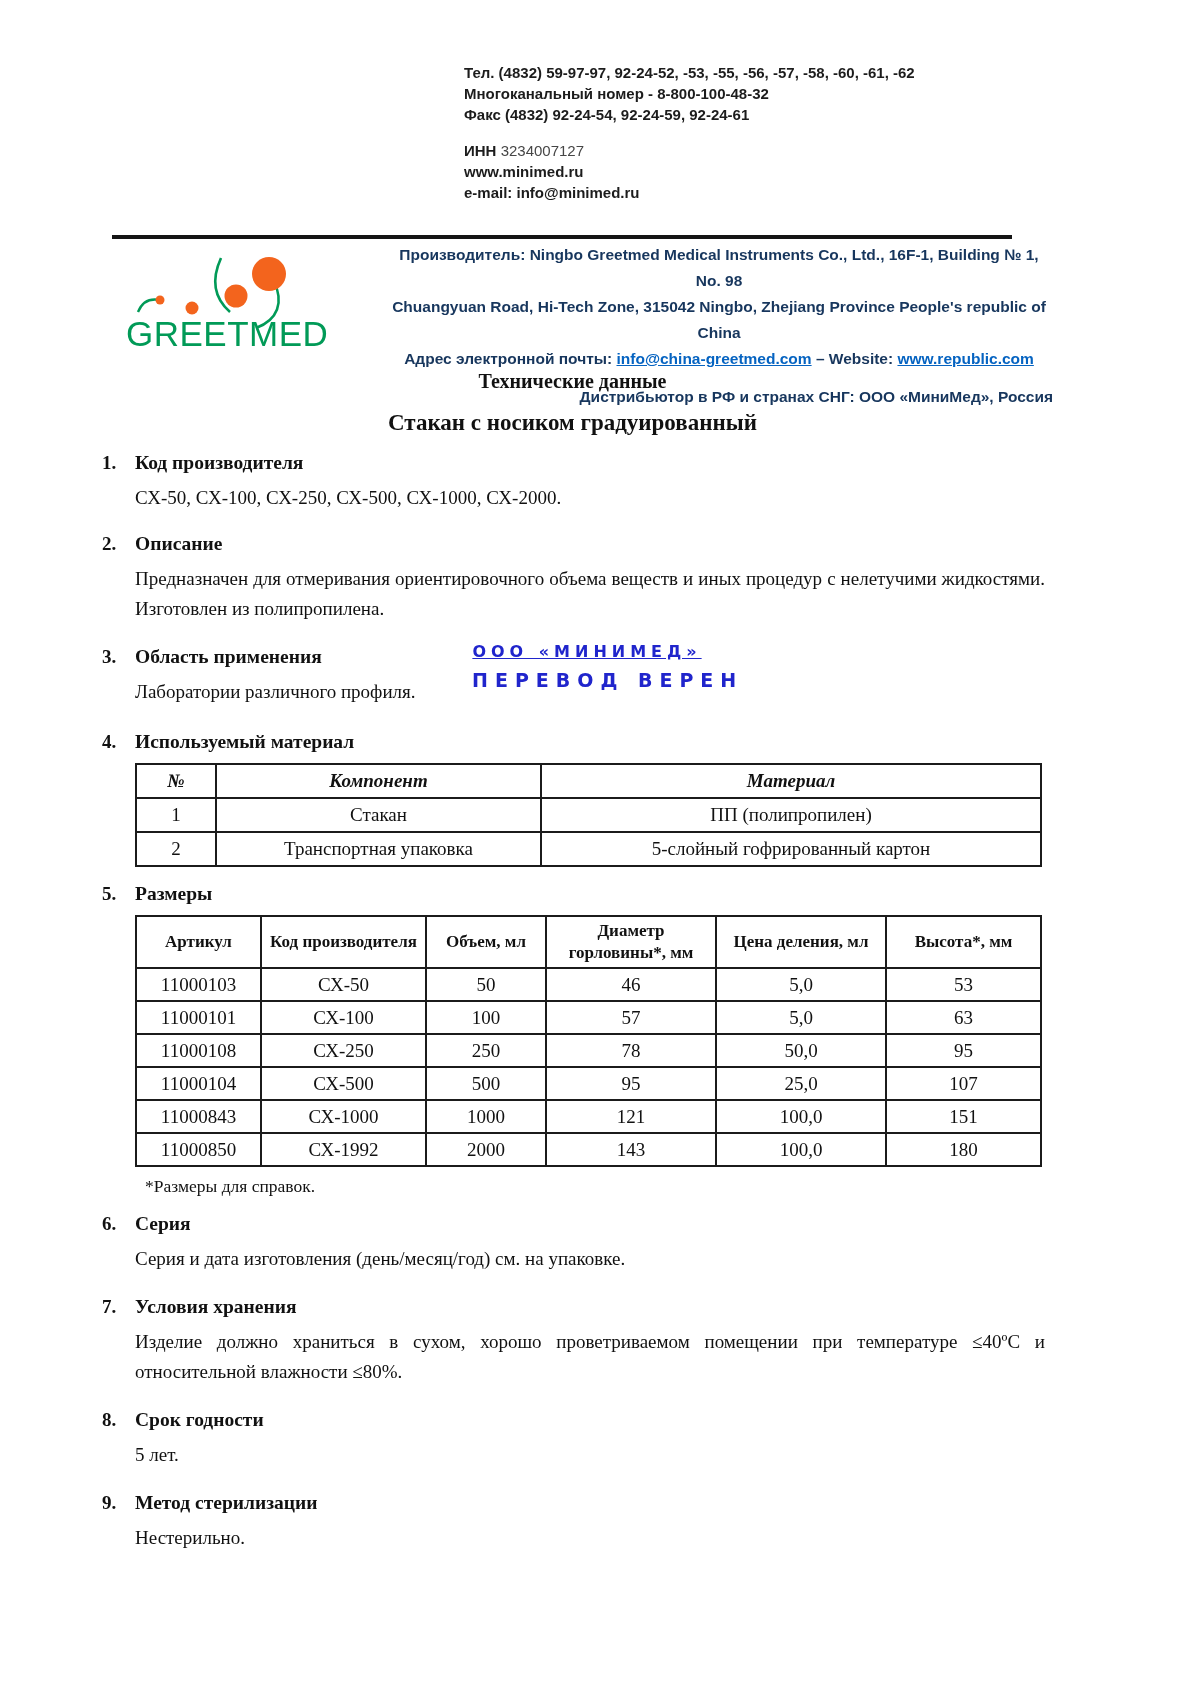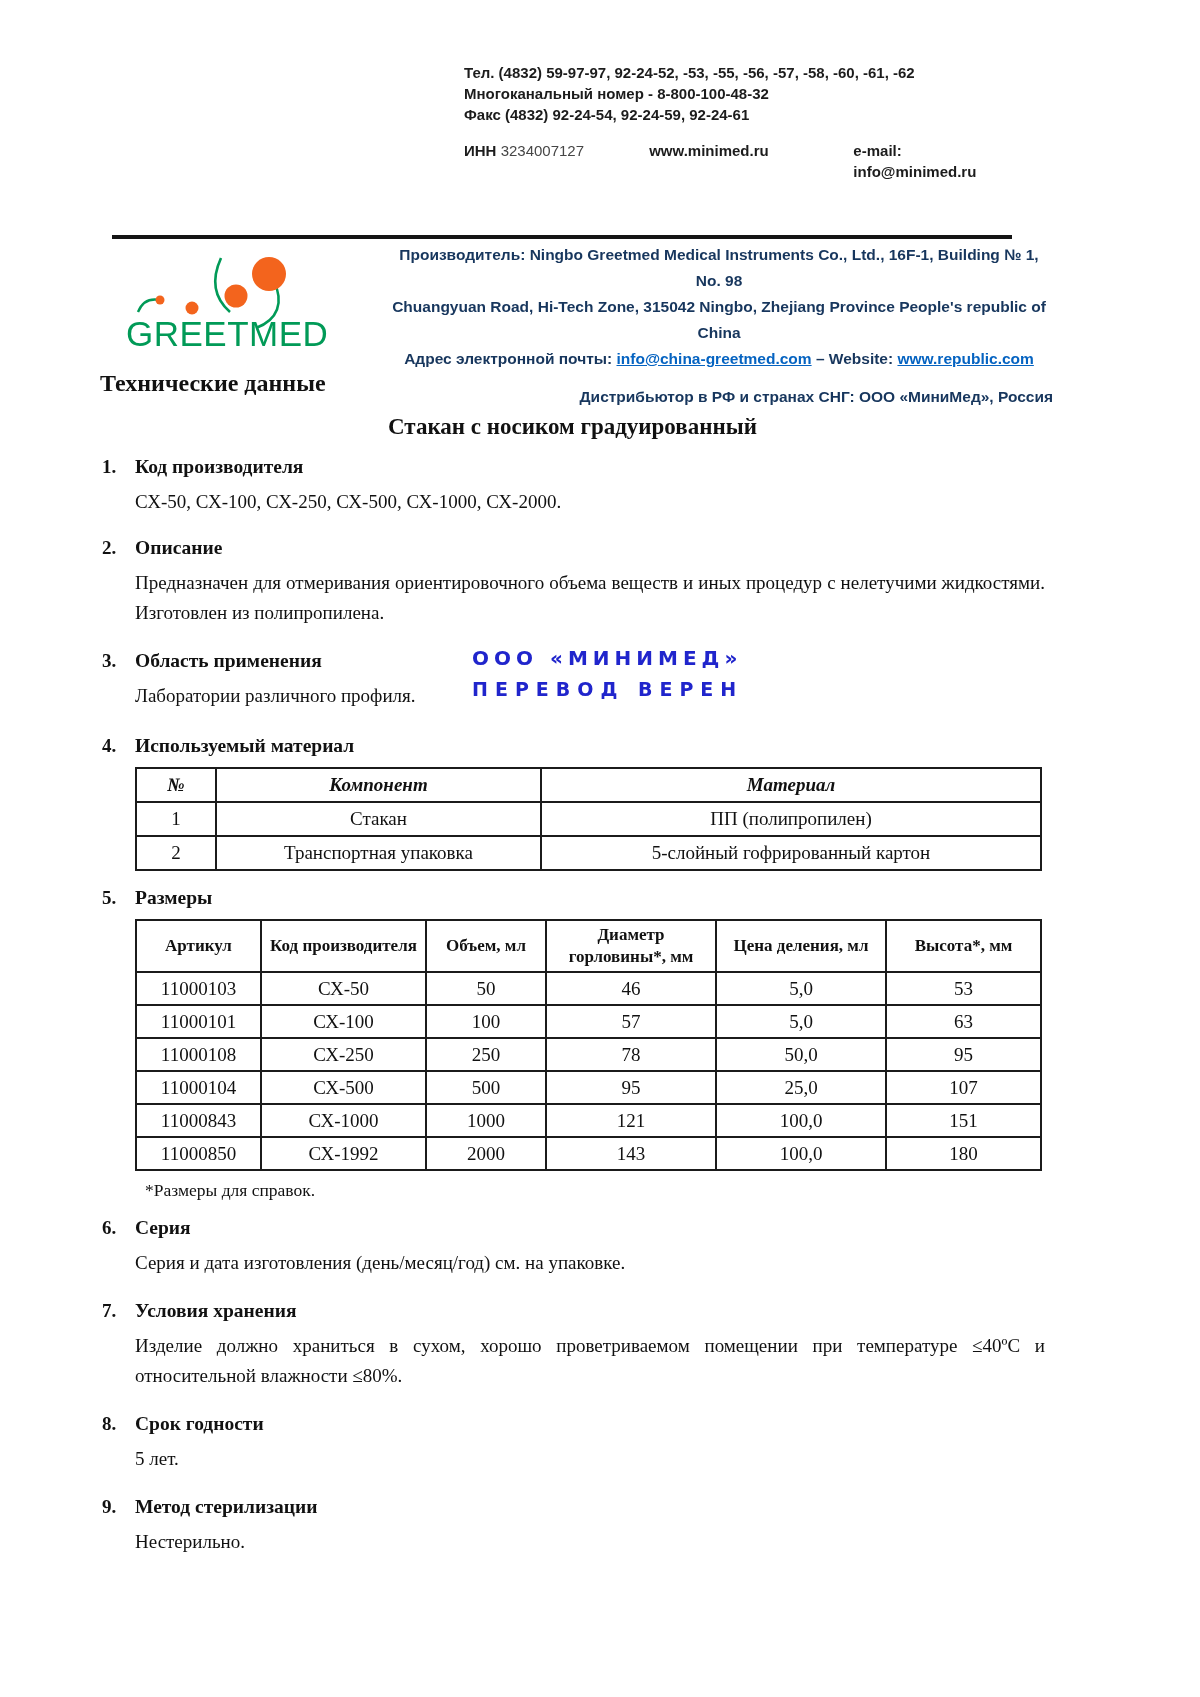--- a/index.html
+++ b/index.html
@@ -11,50 +11,50 @@
   .mm-emblem{display:block;margin:0 auto;width:168px;height:104px;}
   .mm-word{font-family:"DejaVu Sans",sans-serif;font-weight:800;font-size:49px;line-height:1;
            letter-spacing:1px;transform:scaleY(1.04);white-space:nowrap;}
   .mm-reg{font-size:17px;vertical-align:28px;font-weight:700;}
   .mm-tagline{font-family:"DejaVu Sans",sans-serif;font-weight:700;font-size:14px;letter-spacing:3px;
               margin-top:8px;white-space:nowrap;}
 
   .contact{position:absolute;left:464px;top:62px;width:556px;font-family:"Liberation Sans","DejaVu Sans",sans-serif;
            font-weight:bold;font-size:15px;line-height:21px;color:#1c1c1c;}
   .contact .blk{margin-bottom:15px;}
-  .inn-row{display:flex;align-items:baseline;margin-top:6px;}
+  .inn-row{display:flex;align-items:baseline;margin-top:6px;flex-direction:column;}
   .inn-cell1{width:195px;}
   .inn-cell2{width:215px;}
   .inn-num{font-weight:normal;color:#464646;}
 
   .header-divider{position:absolute;left:112px;top:235px;width:900px;height:4px;background:#151515;}
 
   
   .gm-logo{position:absolute;left:126px;top:246px;width:205px;height:108px;}
   .producer{position:absolute;left:352px;top:242px;width:668px;text-align:center;
             font-family:"Liberation Sans","DejaVu Sans",sans-serif;font-weight:bold;font-size:15.5px;
             line-height:26px;color:#17365d;margin-left:33px;}
   .producer a{color:#0563c1;text-decoration:underline;}
   .distributor{margin-top:12px;text-align:right;}
 
   
   .doc{position:absolute;left:100px;top:370px;width:945px;font-size:19px;}
-  .doc-title1{text-align:left;font-weight:bold;font-size:24px;}
+  .doc-title1{text-align:center;font-weight:bold;font-size:20px;}
   .doc-title2{text-align:center;font-weight:bold;font-size:23px;margin-top:17px;}
 
   .sec{position:relative;padding-left:35px;}
   .sec-head{font-weight:bold;font-size:19.5px;}
   .sec-num{position:absolute;left:2px;font-weight:bold;}
   .sec-body{margin-top:9px;line-height:30px;}
   .just{text-align:justify;text-align-last:left;}
   .mt16{margin-top:16px;} .mt20{margin-top:20px;} .mt22{margin-top:22px;} .mt24{margin-top:24px;}
 
   .stamp{position:absolute;left:372px;top:-4px;width:230px;text-align:center;
          font-family:"DejaVu Sans",sans-serif;font-weight:bold;color:#2025cc;}
-  .stamp-l1{font-size:20px;letter-spacing:5px;white-space:nowrap;}
+  .stamp-l1{font-size:16px;letter-spacing:5px;white-space:nowrap;text-decoration:underline;}
   .stamp-l2{font-size:19px;letter-spacing:7px;margin-top:8px;white-space:nowrap;}
 
   table{border-collapse:collapse;margin-top:10px;margin-left:35px;width:905px;table-layout:fixed;}
   td,th{border:2px solid #1b1b1b;text-align:center;padding:2px 4px;font-size:19px;}
   .mat-tbl th{font-style:italic;font-weight:bold;height:28px;}
   .mat-tbl td{height:28px;}
   .size-tbl th{font-weight:bold;font-size:17px;height:46px;line-height:22px;}
   .size-tbl td{height:27px;}
 
   .footnote{margin-left:45px;margin-top:9px;font-size:17.5px;}

